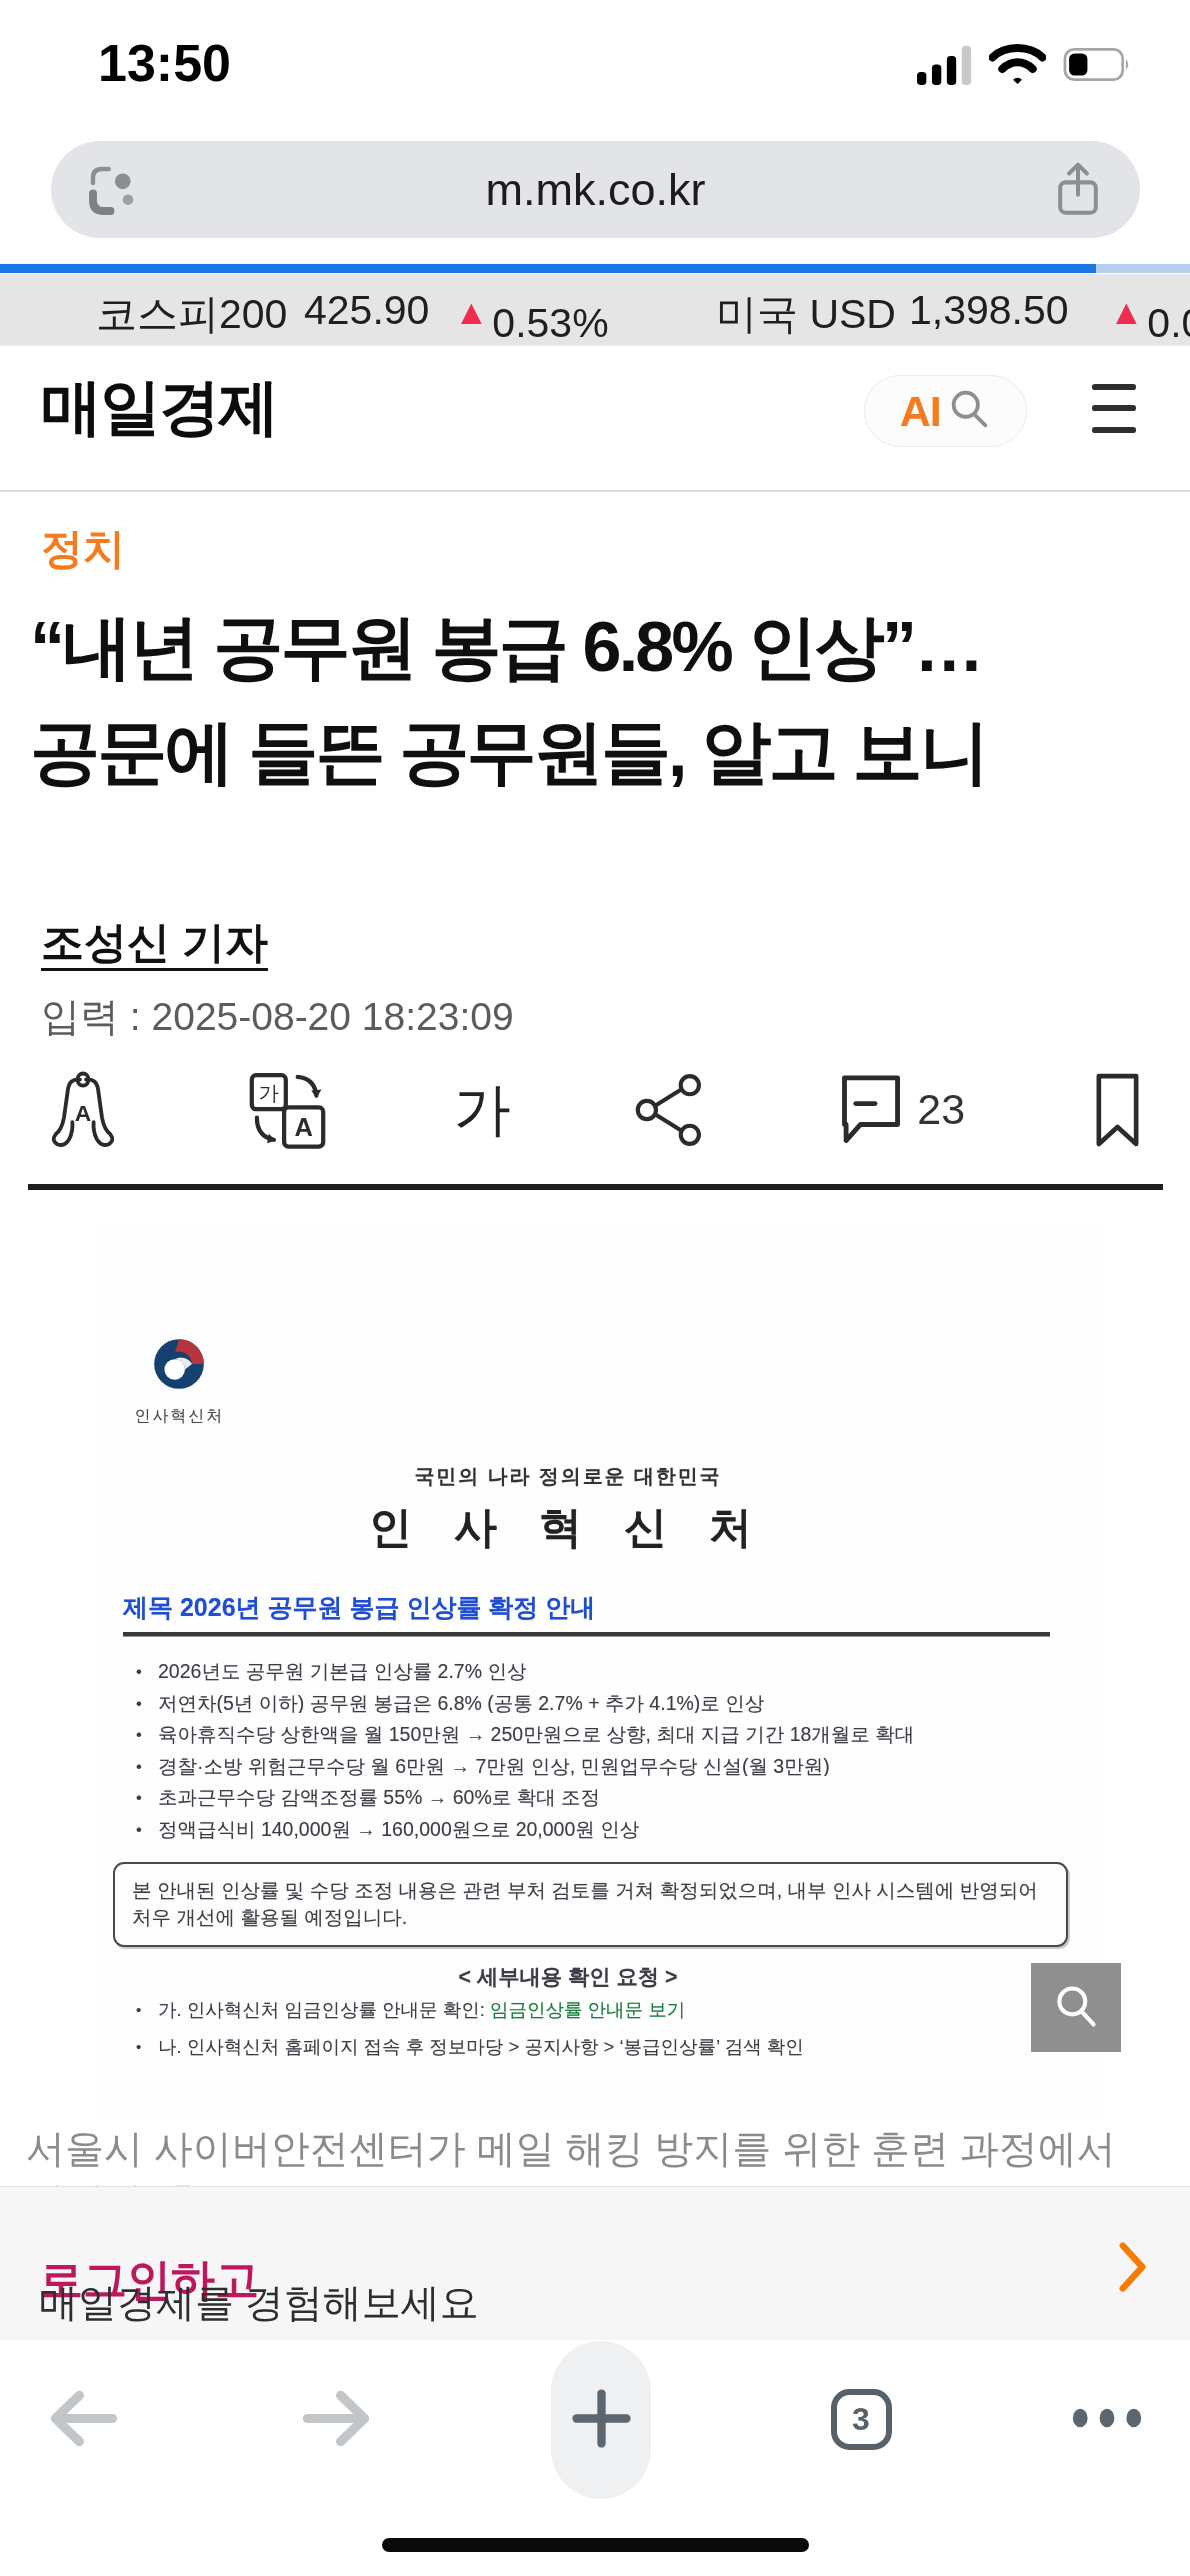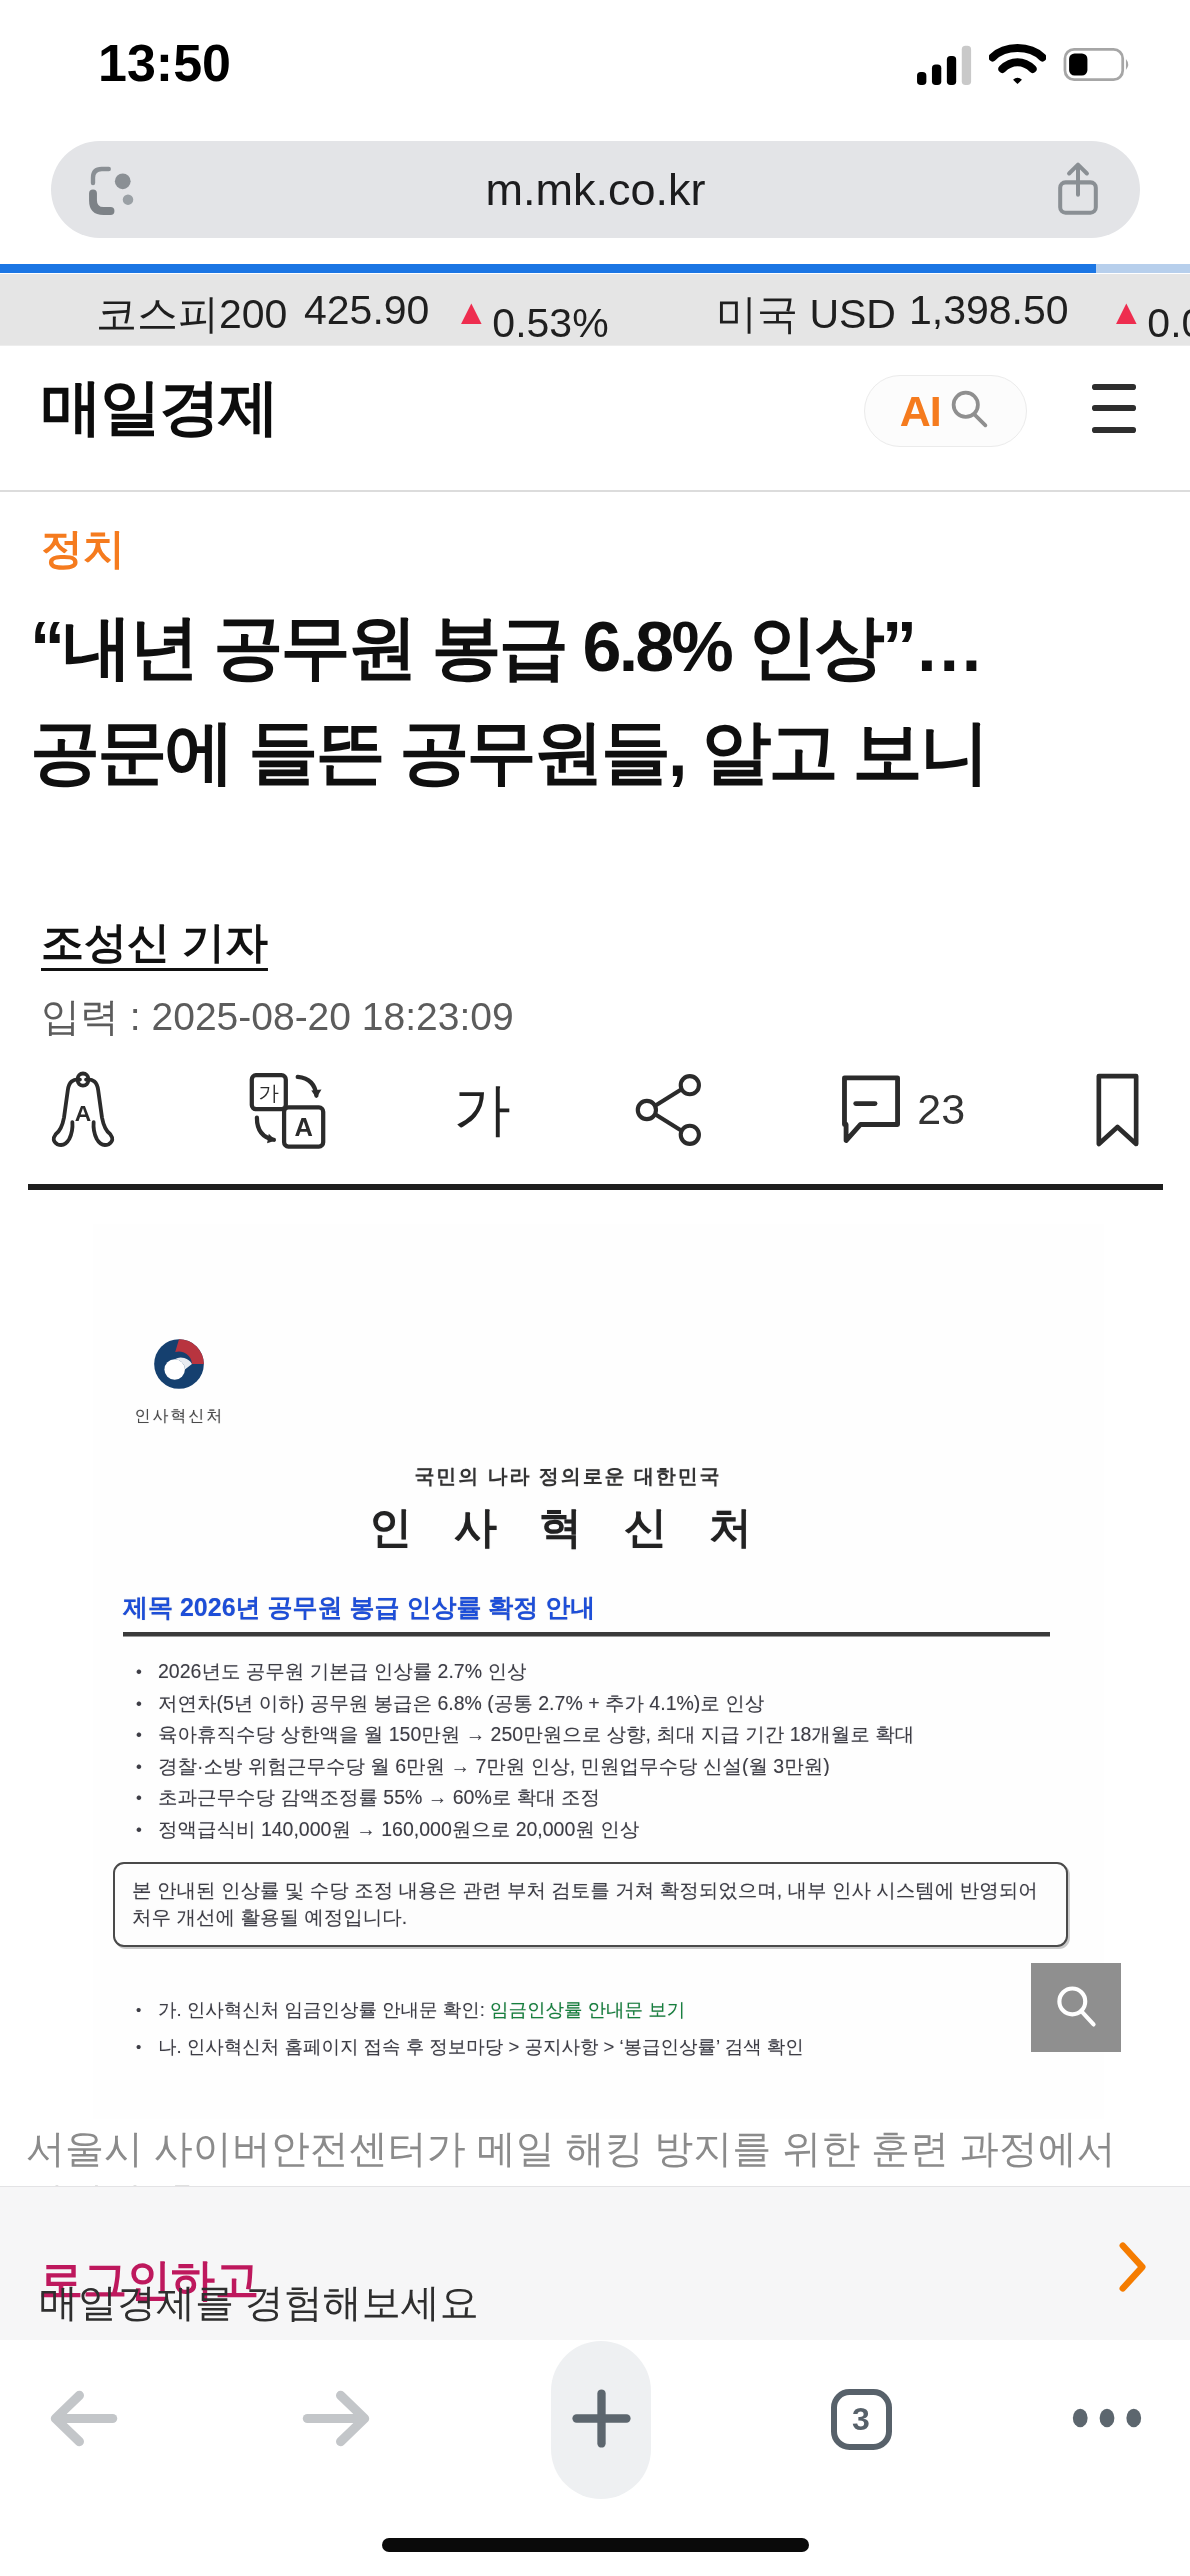--- a/index.html
+++ b/index.html
@@ -299,20 +299,21 @@
     <ul class="doc-bullets">
 
     <li>2026년도 공무원 기본급 인상률 2.7% 인상</li>
         <li>저연차(5년 이하) 공무원 봉급은 6.8% (공통 2.7% + 추가 4.1%)로 인상</li>
         <li>육아휴직수당 상한액을 월 150만원 → 250만원으로 상향, 최대 지급 기간 18개월로 확대</li>
         <li>경찰·소방 위험근무수당 월 6만원 → 7만원 인상, 민원업무수당 신설(월 3만원)</li>
         <li>초과근무수당 감액조정률 55% → 60%로 확대 조정</li>
         <li>정액급식비 140,000원 → 160,000원으로 20,000원 인상</li>
       </ul>
     <div class="doc-notice">본 안내된 인상률 및 수당 조정 내용은 관련 부처 검토를 거쳐 확정되었으며, 내부 인사 시스템에 반영되어 처우 개선에 활용될 예정입니다.</div>
+    <div class="doc-detail-head">&lt; 세부내용 확인 요청 &gt;</div>
     <ul class="doc-details">
 
         <li><span>가. 인사혁신처 임금인상률 안내문 확인: </span><span class="doc-link">임금인상률 안내문 보기</span></li>
 
         <li><span>나. 인사혁신처 홈페이지 접속 후 정보마당 &gt; 공지사항 &gt; ‘봉급인상률’ 검색 확인</span><span class="doc-link"></span></li>
       </ul>
   </div>
   <div class="img-zoom-btn">
     <span>
       <svg width="48" height="48" viewBox="0 0 52 52">

